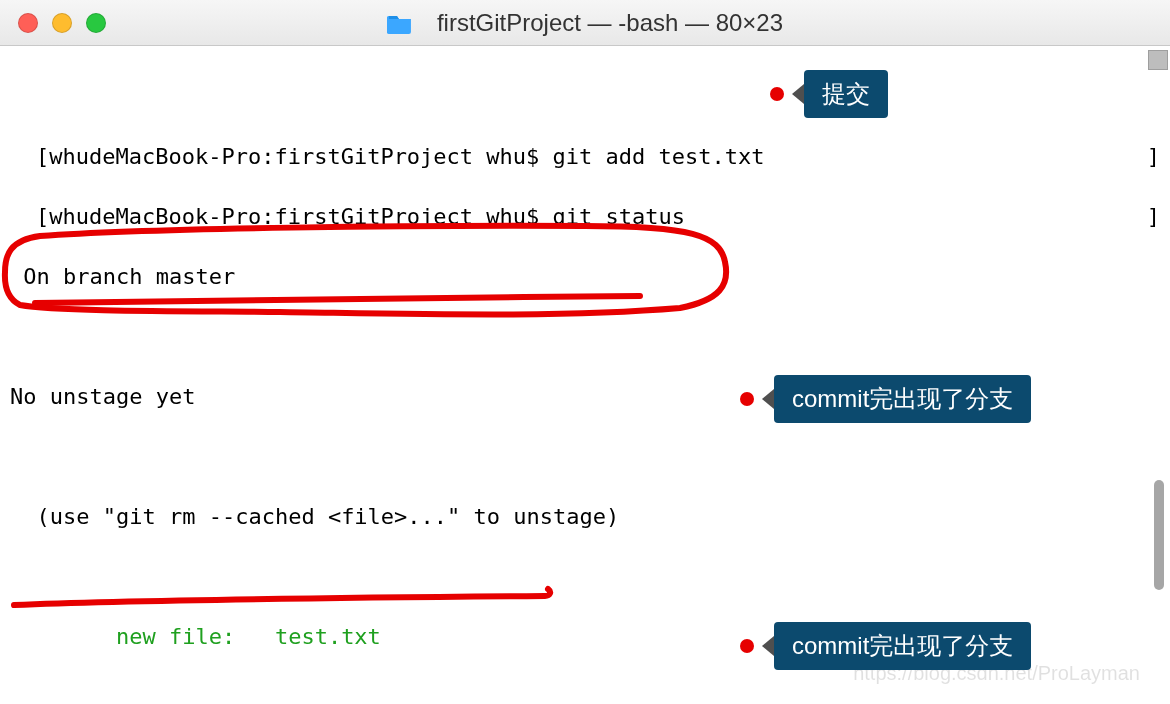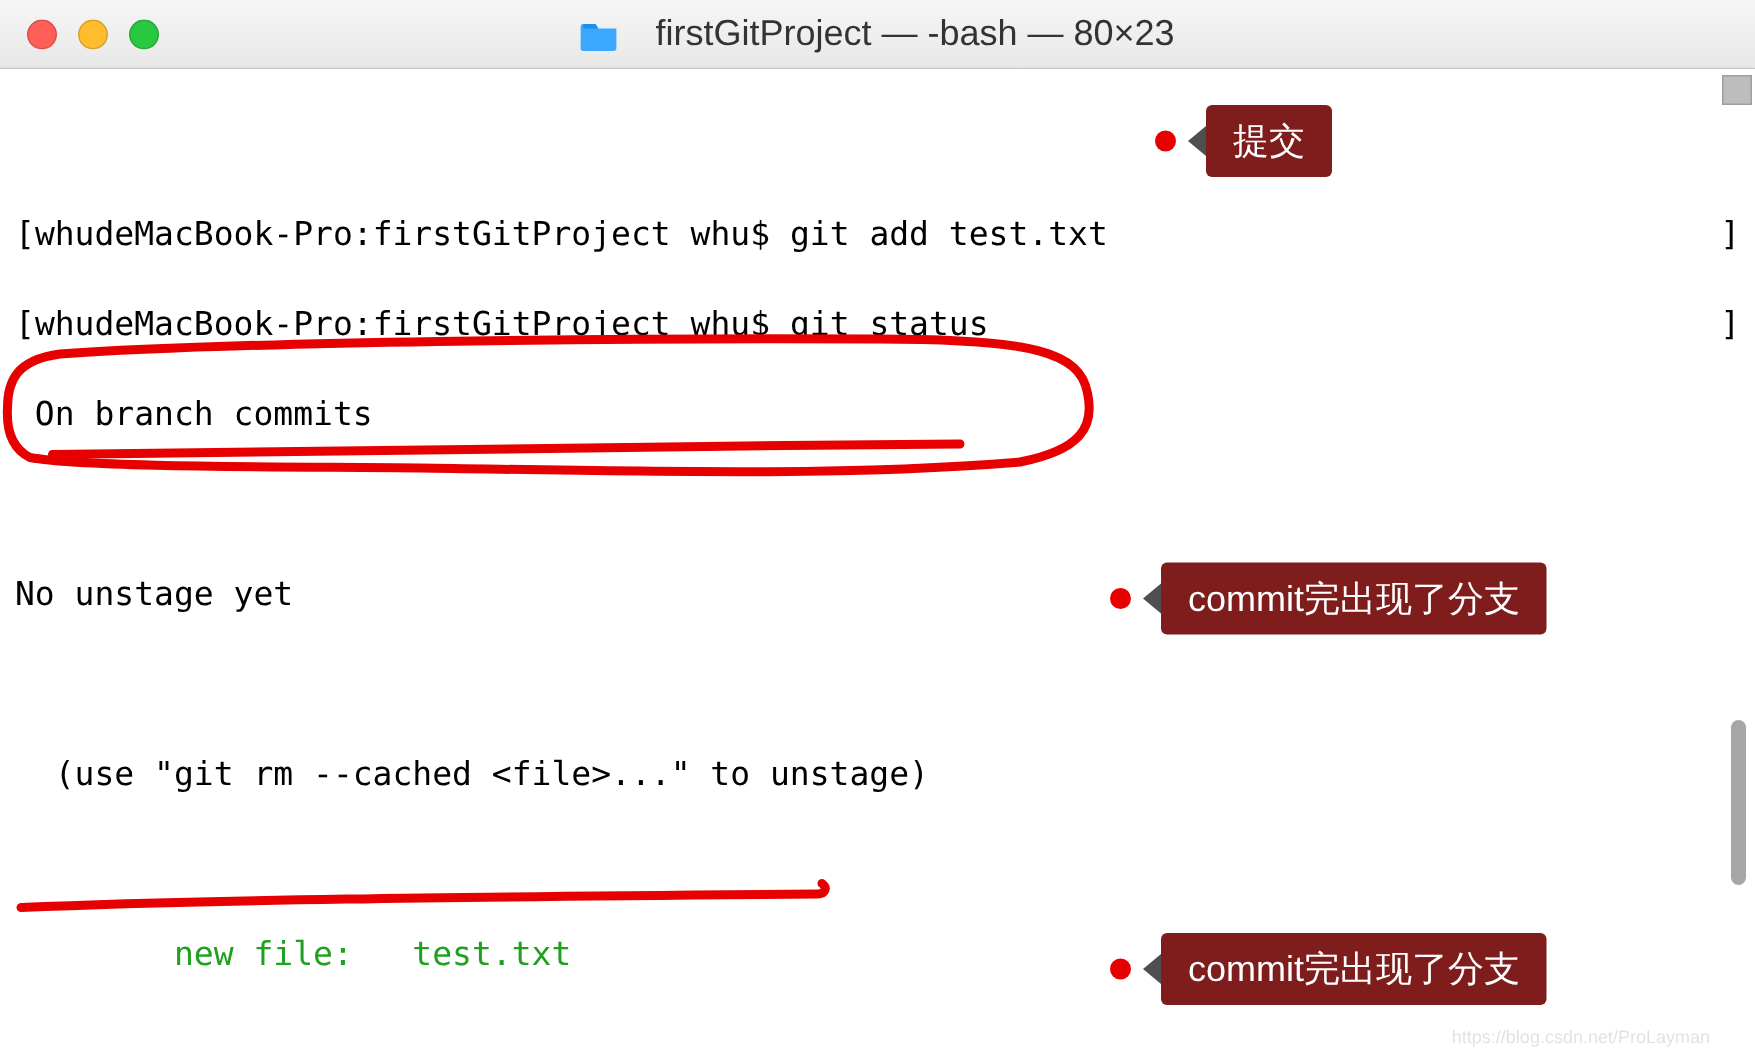--- a/index.html
+++ b/index.html
@@ -76,37 +76,37 @@
     font-size: 22px;
     line-height: 30px;
     white-space: pre;
     color: #000;
     position: relative;
   }
   .brkl { color:#000; }
   .brkr { float:right; color:#000; }
   .green { color: #1fa01f; }
   .row { display:flex; }
-  .row .content { flex: 0 0 auto; }
+  .row .content { flex: 0 0 auto; margin-left: 26px; }
   .row .right { margin-left:auto; }
   
   .annot {
     position: absolute;
     display: flex;
     align-items: center;
     z-index: 30;
   }
   .dot {
     width: 14px; height:14px; border-radius:50%;
     background: #e60000;
     margin-right: 20px;
   }
   .bubble {
     position: relative;
-    background: #7f1d1d;
+    background: #0c4a6e;
     color: #fff;
     font-family: -apple-system, "Helvetica Neue", Arial, sans-serif;
     font-size: 24px;
     padding: 8px 18px;
     border-radius: 4px;
     white-space: nowrap;
   }
   .bubble::before {
     content: "";
     position: absolute;
@@ -121,23 +121,23 @@
   .overlay {
     position:absolute;
     left:0; top:0;
     width:1170px; height:704px;
     pointer-events:none;
     z-index:20;
   }
   .watermark {
     position:absolute;
     right: 30px;
-    bottom: 6px;
+    bottom: 19px;
     font-family: -apple-system, Arial, sans-serif;
-    font-size: 12px;
+    font-size: 20px;
     color: rgba(0,0,0,.12);
     z-index:5;
   }
 </style>
 </head>
 <body>
 
 <div class="titlebar">
   <div class="traffic-lights">
     <div class="tl tl-close"></div>
@@ -157,21 +157,21 @@
 
 <div class="scroll-rail">
   <div class="scroll-btn scroll-up"></div>
   <div class="scroll-thumb"></div>
 </div>
 
 <div class="term">
 <div> </div>
 <div class="row"><span class="content"><span class="brkl">[</span><span>whudeMacBook-Pro</span>:<span>firstGitProject</span> <span>whu</span>$ <span>git add test.txt</span></span><span class="right brkr">]</span></div>
 <div class="row"><span class="content"><span class="brkl">[</span><span>whudeMacBook-Pro</span>:<span>firstGitProject</span> <span>whu</span>$ <span>git status</span></span><span class="right brkr">]</span></div>
-<div> On branch commits</div>
+<div> On branch master</div>
 <div> </div>
 <div>No unstage yet</div>
 <div> </div>
 <div>  (use "git rm --cached &lt;file&gt;..." to unstage)</div>
 <div> </div>
 <div class="green">        new file:   test.txt</div>
 
 
 
 

